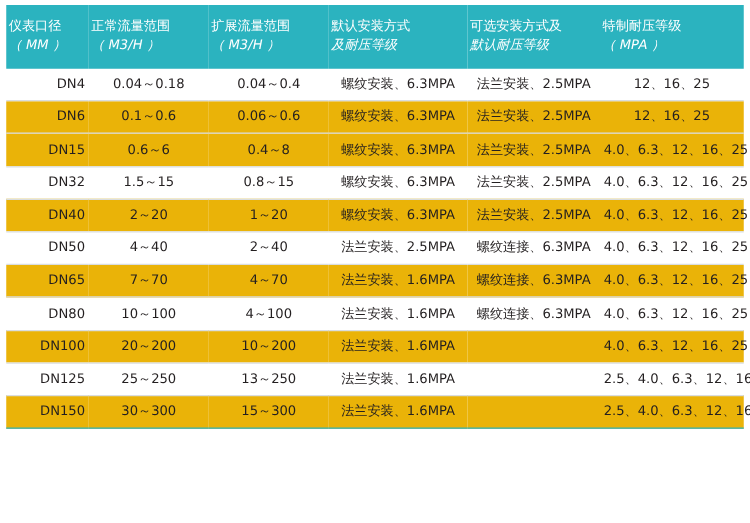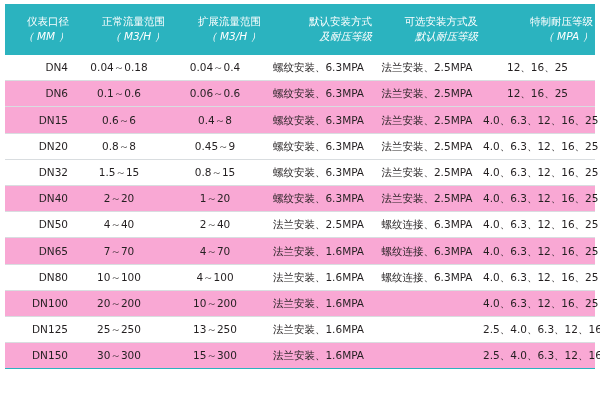--- a/index.html
+++ b/index.html
@@ -32,21 +32,21 @@
   table.spec col.c3 { width: 111px; }
   table.spec col.c4 { width: 106px; }
   table.spec col.c5 { width: 115px; }
 
   table.spec thead th {
     background: #2bb3bf;
     color: #ffffff;
     font-weight: normal;
     font-size: 10.5px;
     line-height: 1.45;
-    text-align: right;
+    text-align: left;
     vertical-align: middle;
     padding: 5px 2px 6px 2px;
     border: none;
     height: 40px;
   }
   table.spec thead th .l2 {
     display: block;
     font-style: italic;
   }
 
@@ -61,21 +61,21 @@
     white-space: nowrap;
   }
   table.spec tbody tr td.col-0 {
     text-align: right;
     padding-left: 9px;
   }
   table.spec tbody tr:last-child td {
     border-bottom: 1px solid #2bb3bf;
   }
   table.spec tbody tr.alt td {
-    background: #f9a8d4;
+    background: #eab308;
   }
   table.spec tbody tr td.empty {
     color: transparent;
   }
 </style>
 </head>
 <body>
 
 <div class="table-wrap">
   <table class="spec">
@@ -134,28 +134,20 @@
         </tr>
         <tr class="alt">
           <td class="col-0">DN15</td>
           <td class="col-1">0.6～6</td>
           <td class="col-2">0.4～8</td>
           <td class="col-3">螺纹安装、6.3MPA</td>
           <td class="col-4">法兰安装、2.5MPA</td>
           <td class="col-5">4.0、6.3、12、16、25</td>
         </tr>
         <tr>
-          <td class="col-0">DN20</td>
-          <td class="col-1">0.8～8</td>
-          <td class="col-2">0.45～9</td>
-          <td class="col-3">螺纹安装、6.3MPA</td>
-          <td class="col-4">法兰安装、2.5MPA</td>
-          <td class="col-5">4.0、6.3、12、16、25</td>
-        </tr>
-        <tr>
           <td class="col-0">DN32</td>
           <td class="col-1">1.5～15</td>
           <td class="col-2">0.8～15</td>
           <td class="col-3">螺纹安装、6.3MPA</td>
           <td class="col-4">法兰安装、2.5MPA</td>
           <td class="col-5">4.0、6.3、12、16、25</td>
         </tr>
         <tr class="alt">
           <td class="col-0">DN40</td>
           <td class="col-1">2～20</td>

